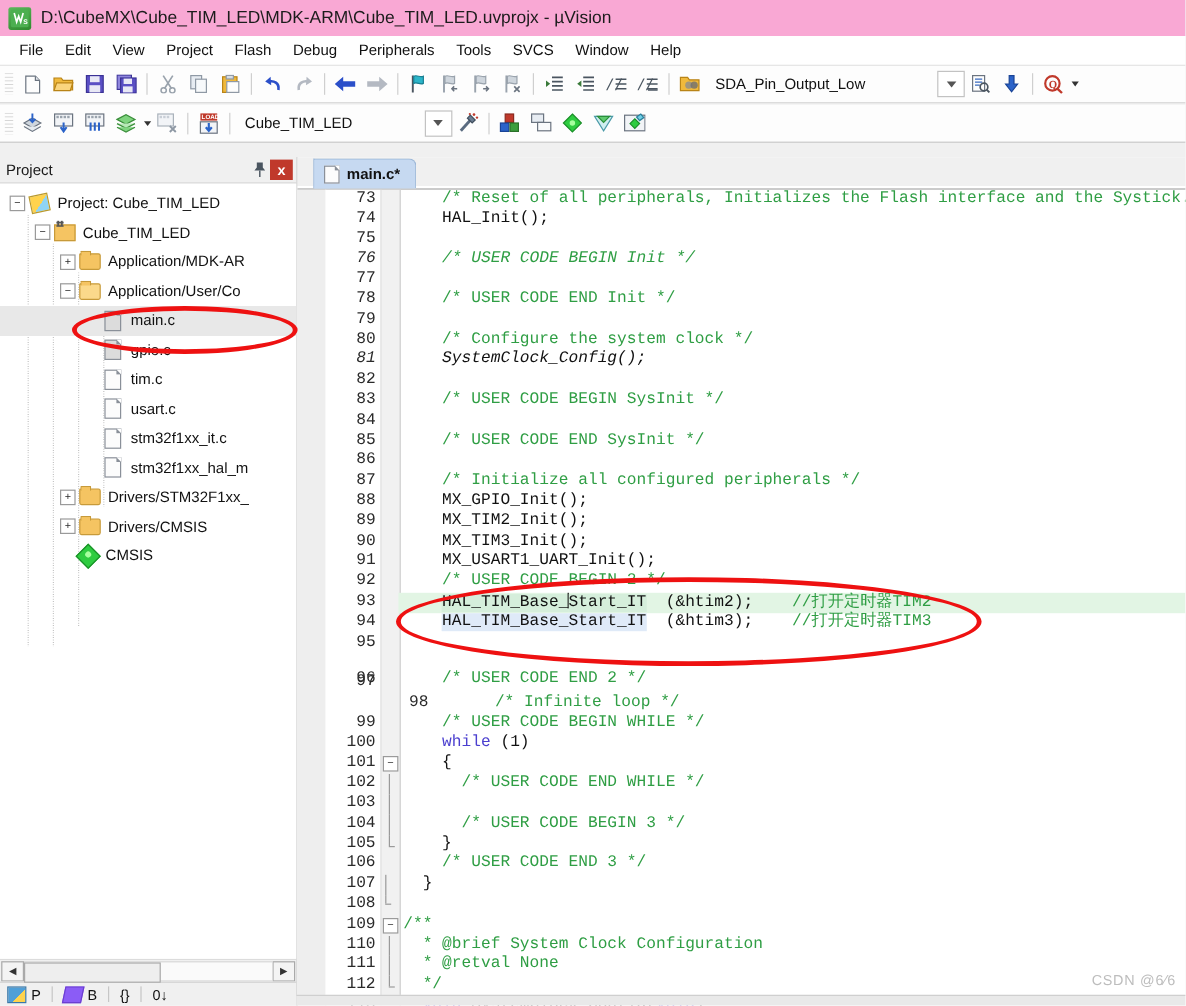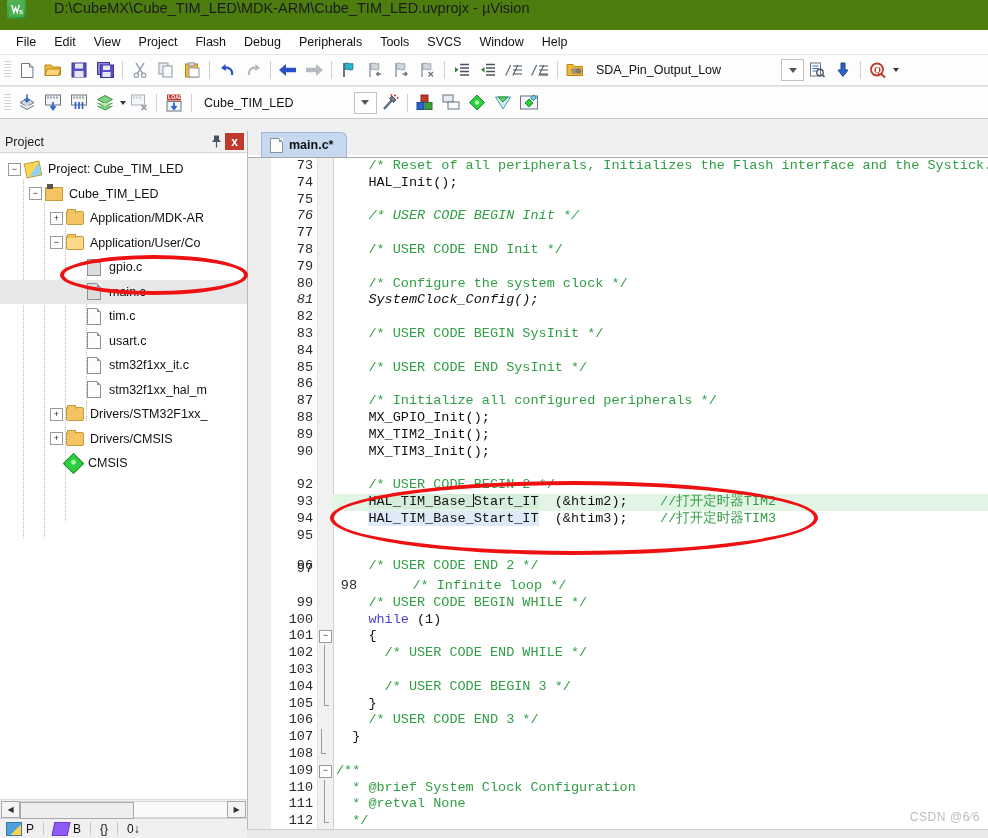--- a/index.html
+++ b/index.html
@@ -6,21 +6,21 @@
   body{
     width:988px;height:838px;overflow:hidden;
     font-family:"Liberation Sans", sans-serif;
     font-size:13px;
     background:#f0f0f0;
     -webkit-font-smoothing:antialiased;
   }
   #app{position:relative;width:988px;height:838px;background:#f0f0f0;}
 
   
-  .titlebar{height:30px;background:#4d7c0f;display:flex;padding-left:7px;gap:20px;}
+  .titlebar{height:30px;background:#f9a8d4;display:flex;align-items:center;padding-left:7px;}
   .app-icon{width:19px;height:19px;border-radius:2px;background:linear-gradient(160deg,#5bb75b,#2e8b2e);
             position:relative;display:flex;align-items:center;justify-content:center;
             color:#fff;font-size:10px;font-weight:bold;line-height:1;flex:none;}
   .title-text{margin-left:8px;font-size:14.5px;color:#1c1c1c;white-space:nowrap;}
 
   
   .menubar{height:24px;background:#ffffff;display:flex;align-items:center;padding-left:7px;}
   .menu-item{padding:2px 9px;font-size:12.5px;color:#111;cursor:default;white-space:nowrap;}
 
   
@@ -529,34 +529,34 @@
         </div>
 
         <div class="trow" style="padding-left:50px">
           <div class="expander">−</div>
           <div class="ticon">
               <div class="folder open"></div>
             </div>
           <div class="tlabel">Application/User/Co</div>
         </div>
 
+        <div class="trow sel" style="padding-left:71px">
+          <div class="espacer"></div>
+          <div class="ticon">
+              <div class="fileic gray"></div>
+            </div>
+          <div class="tlabel">main.c</div>
+        </div>
+
         <div class="trow" style="padding-left:71px">
           <div class="espacer"></div>
           <div class="ticon">
               <div class="fileic gray"></div>
             </div>
           <div class="tlabel">gpio.c</div>
-        </div>
-
-        <div class="trow sel" style="padding-left:71px">
-          <div class="espacer"></div>
-          <div class="ticon">
-              <div class="fileic gray"></div>
-            </div>
-          <div class="tlabel">main.c</div>
         </div>
 
         <div class="trow" style="padding-left:71px">
           <div class="espacer"></div>
           <div class="ticon">
               <div class="fileic"></div>
             </div>
           <div class="tlabel">tim.c</div>
         </div>
 
@@ -663,20 +663,21 @@
             <div class="crow" style="top: 134.4px; position: absolute; left: 0px; right: 0px; font-style: italic;"><span class="ln">81</span><span class="ctext"><span>    SystemClock_Config();</span></span></div>
             <div class="crow" style="top: 151.2px; position: absolute; left: 0px; right: 0px;"><span class="ln">82</span><span class="ctext"><span></span></span></div>
             <div class="crow" style="top: 168px; position: absolute; left: 0px; right: 0px;"><span class="ln">83</span><span class="ctext"><span class="cmt">    /* USER CODE BEGIN SysInit */</span></span></div>
             <div class="crow" style="top: 184.8px; position: absolute; left: 0px; right: 0px;"><span class="ln">84</span><span class="ctext"><span></span></span></div>
             <div class="crow" style="top: 201.6px; position: absolute; left: 0px; right: 0px;"><span class="ln">85</span><span class="ctext"><span class="cmt">    /* USER CODE END SysInit */</span></span></div>
             <div class="crow" style="top: 218.4px; position: absolute; left: 0px; right: 0px;"><span class="ln">86</span><span class="ctext"><span></span></span></div>
             <div class="crow" style="top: 235.2px; position: absolute; left: 0px; right: 0px;"><span class="ln">87</span><span class="ctext"><span class="cmt">    /* Initialize all configured peripherals */</span></span></div>
             <div class="crow" style="top: 252px; position: absolute; left: 0px; right: 0px;"><span class="ln">88</span><span class="ctext"><span>    MX_GPIO_Init();</span></span></div>
             <div class="crow" style="top: 268.8px; position: absolute; left: 0px; right: 0px;"><span class="ln">89</span><span class="ctext"><span>    MX_TIM2_Init();</span></span></div>
             <div class="crow" style="top: 285.6px; position: absolute; left: 0px; right: 0px;"><span class="ln">90</span><span class="ctext"><span>    MX_TIM3_Init();</span></span></div>
+            <div class="crow" style="top: 302.4px; position: absolute; left: 0px; right: 0px;"><span class="ln">91</span><span class="ctext"><span>    MX_USART1_UART_Init();</span></span></div>
             <div class="crow" style="top: 319.2px; position: absolute; left: 0px; right: 0px;"><span class="ln">92</span><span class="ctext"><span class="cmt">    /* USER CODE BEGIN 2 */</span></span></div>
             <div class="crow" style="top: 336px; position: absolute; left: 0px; right: 0px;"><div class="hl"></div><span class="ln">93</span><span class="ctext"><span>    </span><span class="selg">HAL_TIM_Base_</span><span class="caret"></span><span class="selg">Start_IT</span><span>  (&amp;htim2);    </span><span class="cmt">//打开定时器TIM2</span></span></div>
             <div class="crow" style="top: 352.8px; position: absolute; left: 0px; right: 0px;"><span class="ln">94</span><span class="ctext"><span>    </span><span class="sel">HAL_TIM_Base_Start_IT</span><span>  (&amp;htim3);    </span><span class="cmt">//打开定时器TIM3</span></span></div>
             <div class="crow" style="top: 369.6px; position: absolute; left: 0px; right: 0px; text-decoration: underline;"><span class="ln">95</span><span class="ctext"><span></span></span></div>
             <div class="crow" style="top: 400px; position: absolute; left: 0px; right: 0px;"><span class="ln">96</span><span class="ctext"><span class="cmt">    /* USER CODE END 2 */</span></span></div>
             <div class="crow" style="top: 403.2px; position: absolute; left: 0px; right: 0px;"><span class="ln">97</span><span class="ctext"><span></span></span></div>
             <div class="crow" style="top: 420px; position: absolute; left: 0px; right: 0px; margin-left: 44px;"><span class="ln">98</span><span class="ctext"><span class="cmt">    /* Infinite loop */</span></span></div>
             <div class="crow" style="top: 436.8px; position: absolute; left: 0px; right: 0px;"><span class="ln">99</span><span class="ctext"><span class="cmt">    /* USER CODE BEGIN WHILE */</span></span></div>
             <div class="crow" style="top: 453.6px; position: absolute; left: 0px; right: 0px;"><span class="ln">100</span><span class="ctext"><span>    </span><span class="kw">while</span><span> (1)</span></span></div>
             <div class="crow" style="top: 470.4px; position: absolute; left: 0px; right: 0px;"><span class="ln">101</span><div class="fold" style="top: 2px;">−</div><span class="ctext"><span>    {</span></span></div>

